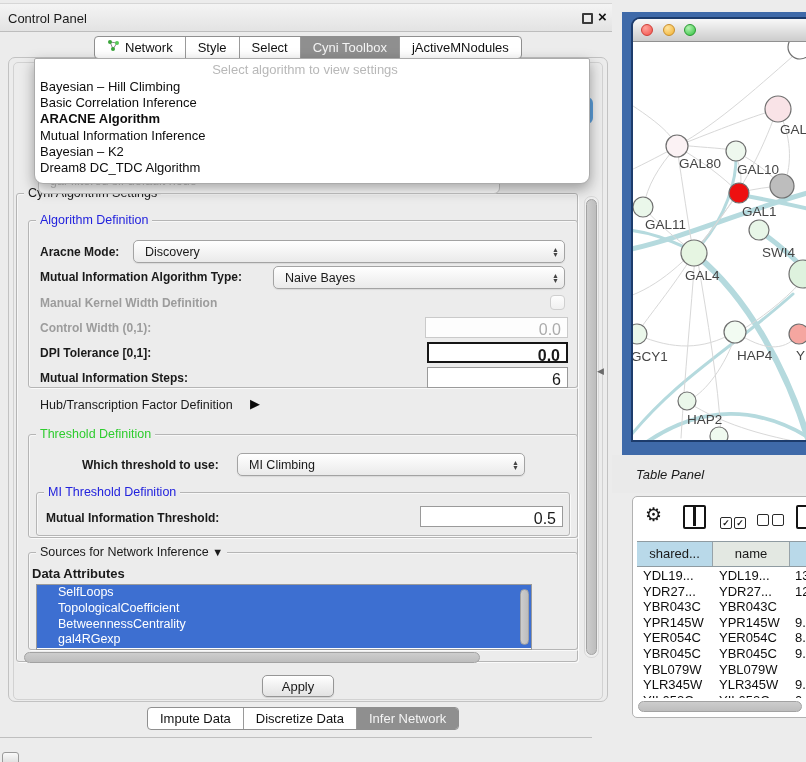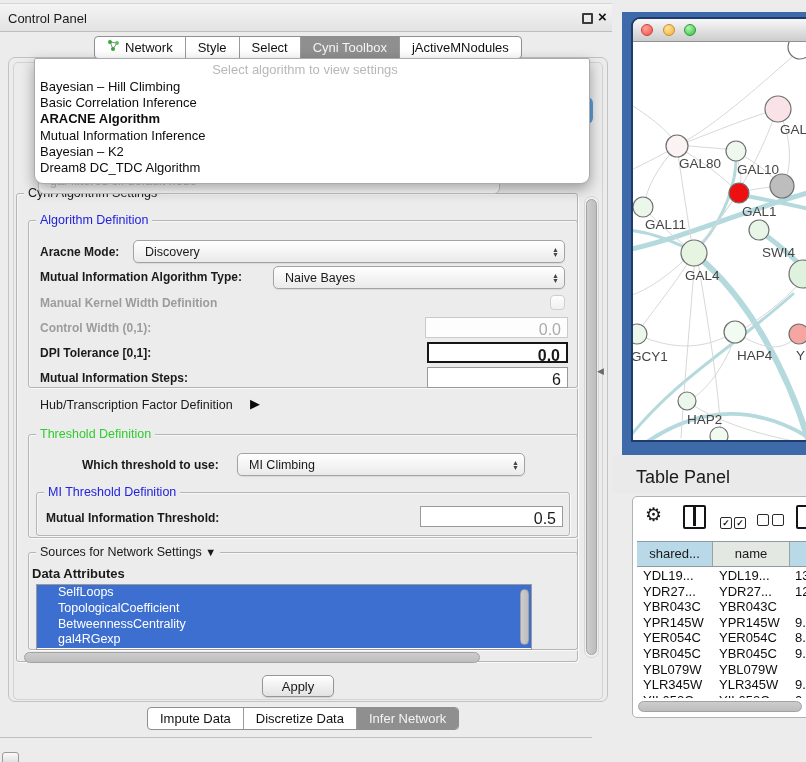--- a/index.html
+++ b/index.html
@@ -74,21 +74,21 @@
   .mac-titlebar { position:absolute; left:0; top:0; width:100%; height:23px;
     background:linear-gradient(#f8f8f8,#cccccc); border-bottom:1px solid #919191;
     border-radius:7px 0 0 0; }
   .light { position:absolute; top:5px; width:12px; height:12px; border-radius:50%; }
   .light.red { left:8px; background:radial-gradient(circle at 35% 30%, #ffa39b, #f2504a); border:1px solid #ce3e37; }
   .light.yellow { left:30px; background:radial-gradient(circle at 35% 30%, #ffe4a0, #f0b02f); border:1px solid #c98f2d; }
   .light.green { left:51px; background:radial-gradient(circle at 35% 30%, #b4f3b2, #2fc13e); border:1px solid #2a9a33; }
   .net-canvas { position:absolute; left:0; top:23px; width:173px; height:398px; background:#fff; overflow:hidden; }
 
   .tp-titlebar { left:612px; top:455px; width:194px; height:38px; background:#eaeaea; }
-  .tp-title { position:absolute; left:24px; top:12px; font-size:18px; }
+  .tp-title { position:absolute; left:24px; top:12px; font-size:13px;font-style:italic; }
   .tp-card { left:632px; top:496px; width:180px; height:222px; background:#fff;
     border:1px solid #b2b2b2; border-radius:5px 0 0 5px; overflow:hidden; }
   .tb-icon { position:absolute; color:#161616; }
   .cols-icon { width:23px; height:24px; border:2.5px solid #141414; border-radius:2px; }
   .cols-icon:after { content:""; position:absolute; left:8px; top:0; width:2.5px; height:19px; background:#141414; }
   .cbx { width:12px; height:12px; border:1.5px solid #2a2a2a; border-radius:2px; display:inline-block;
     font-size:9px; line-height:10px; text-align:center; font-weight:bold; color:#111; background:#fff; }
   .doc-icon { width:20px; height:24px; border:2.5px solid #141414; border-radius:2px; background:#fff; }
 
   .t-header { position:absolute; left:4px; top:44px; width:200px; height:26px; display:flex;
@@ -182,21 +182,21 @@
         <span>▼</span>
       </span>
   </div>
   <div class="abs groupbox" style="left:36px; top:492px; width:534px; height:44px;">
     <span class="grouplabel" style="color: rgb(34, 34, 221);">MI Threshold Definition</span>
   </div>
   <span class="abs lbl" style="left:46px; top:511px;">Mutual Information Threshold:</span>
   <div class="abs field" style="left:420px; top:506px; width:143px;">0.5</div>
 
   <div class="abs groupbox" style="left:28px; top:552px; width:550px; height:98px;">
-    <span class="grouplabel"><span>Sources for Network Settings</span> <span style="font-size:11px;">▼</span></span>
+    <span class="grouplabel"><span>Sources for Network Inference</span> <span style="font-size:11px;">▼</span></span>
   </div>
   <span class="abs lbl" style="left:32px; top:566px; font-size:13px;">Data Attributes</span>
   <div class="attr-list" style="left:36px; top:584px; width:496px; height:66px;" id="attr-list">
       <div class="attr-row" style="background: rgb(61, 111, 209);">SelfLoops</div>
       <div class="attr-row" style="background: rgb(61, 111, 209);">TopologicalCoefficient</div>
       <div class="attr-row" style="background: rgb(61, 111, 209);">BetweennessCentrality</div>
       <div class="attr-row" style="background: rgb(61, 111, 209);">gal4RGexp</div>
     </div>
   <div class="vthumb" style="left:520px; top:589px; width:9px; height:56px;"></div>
 

